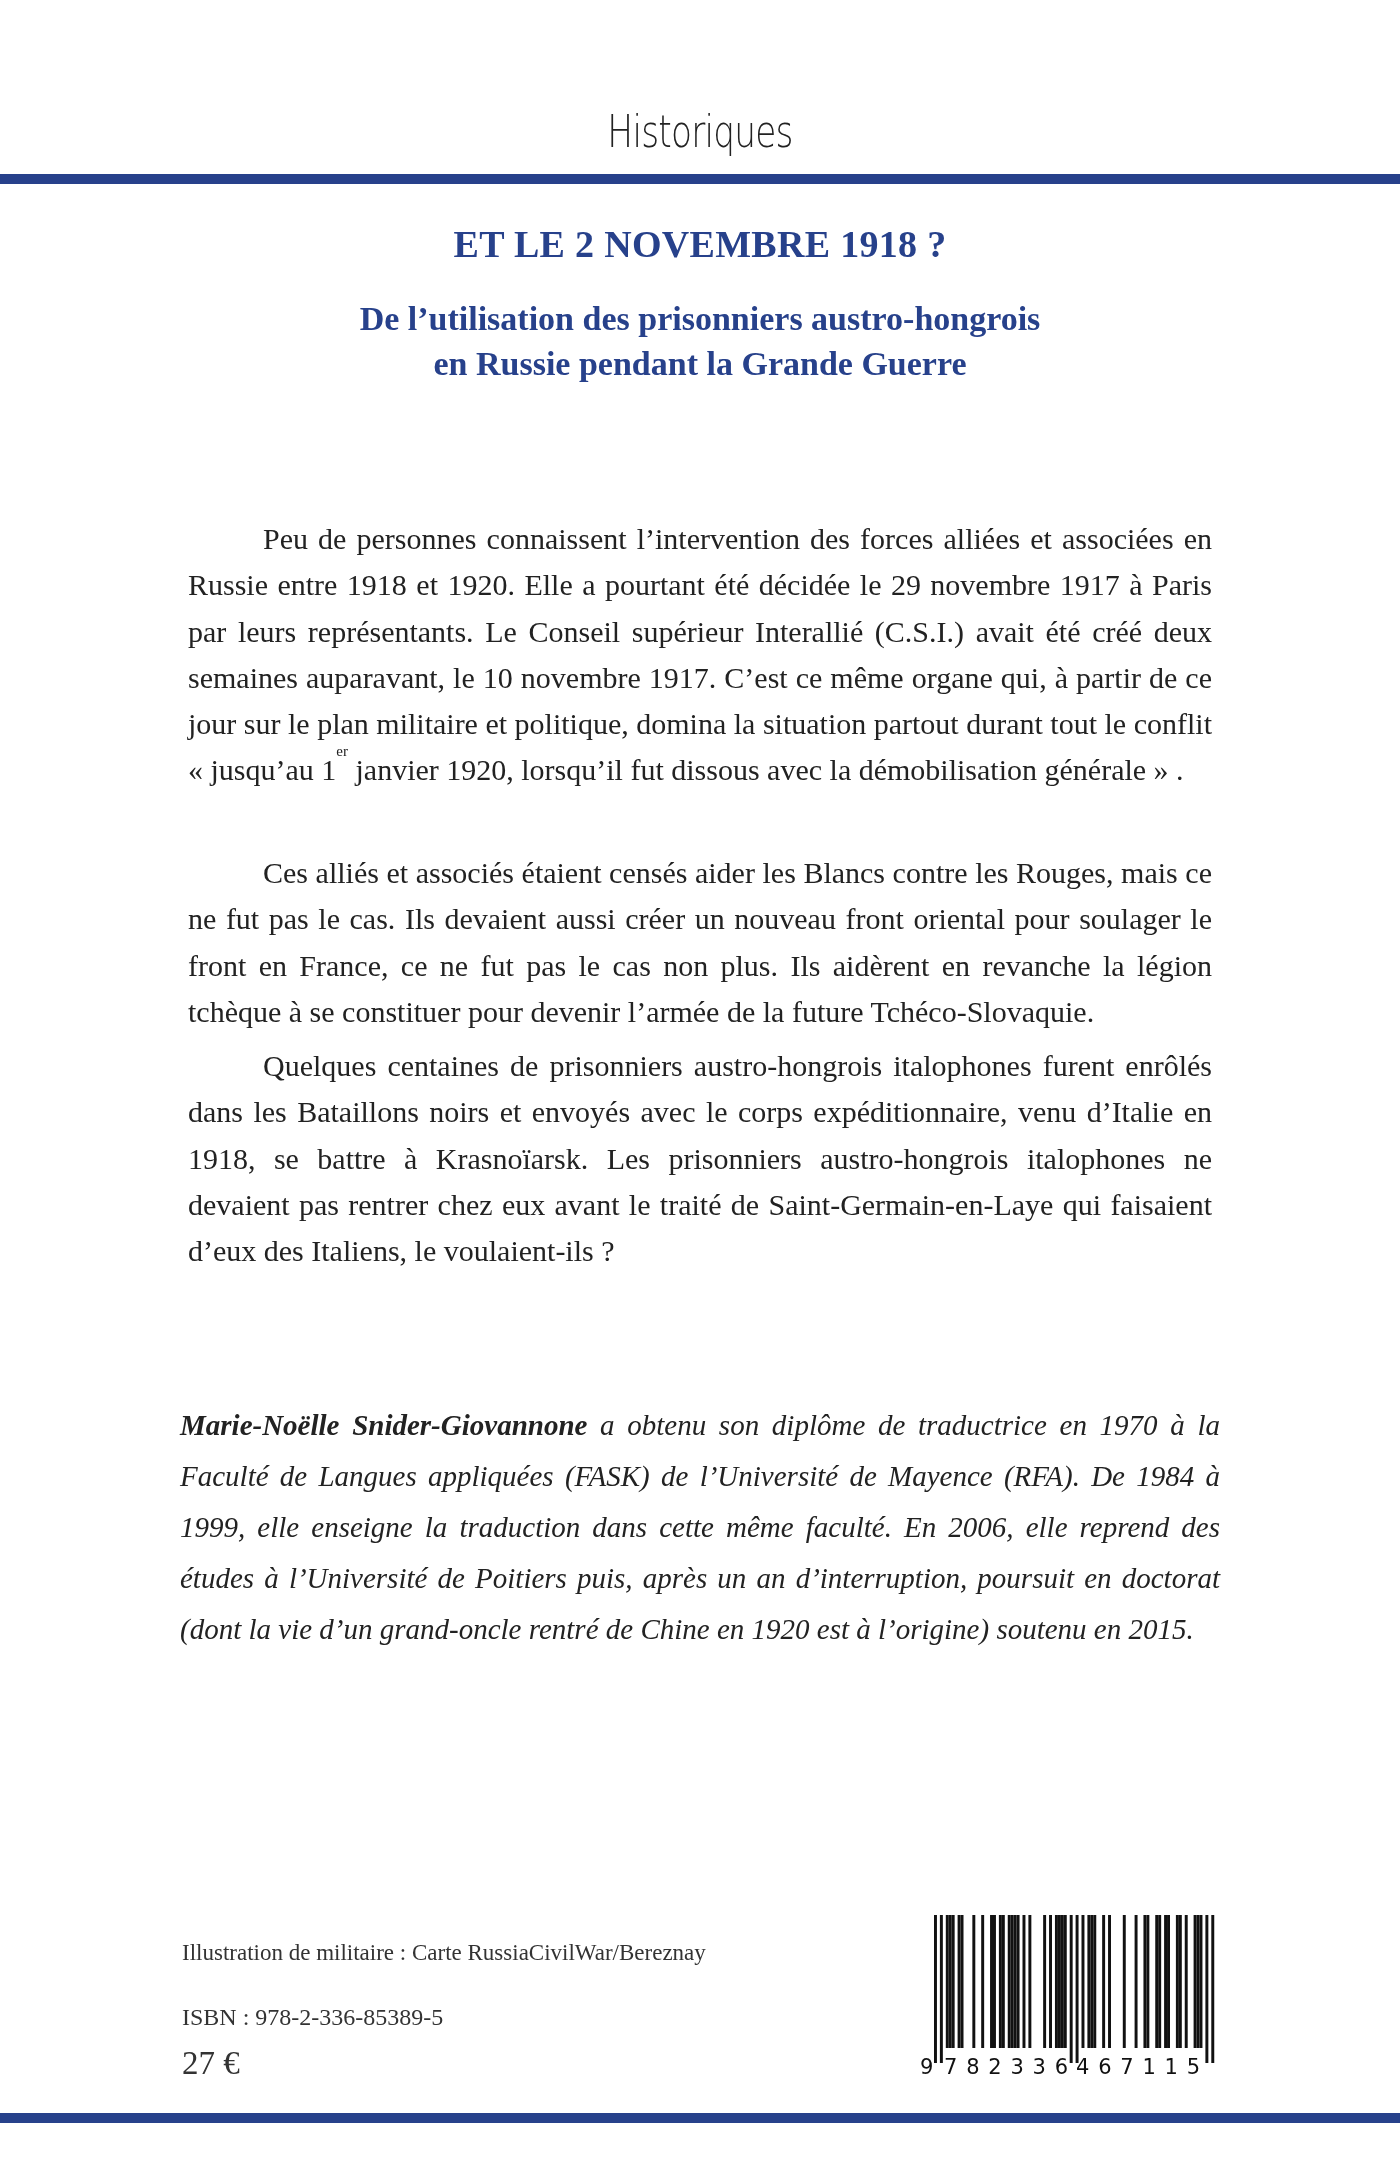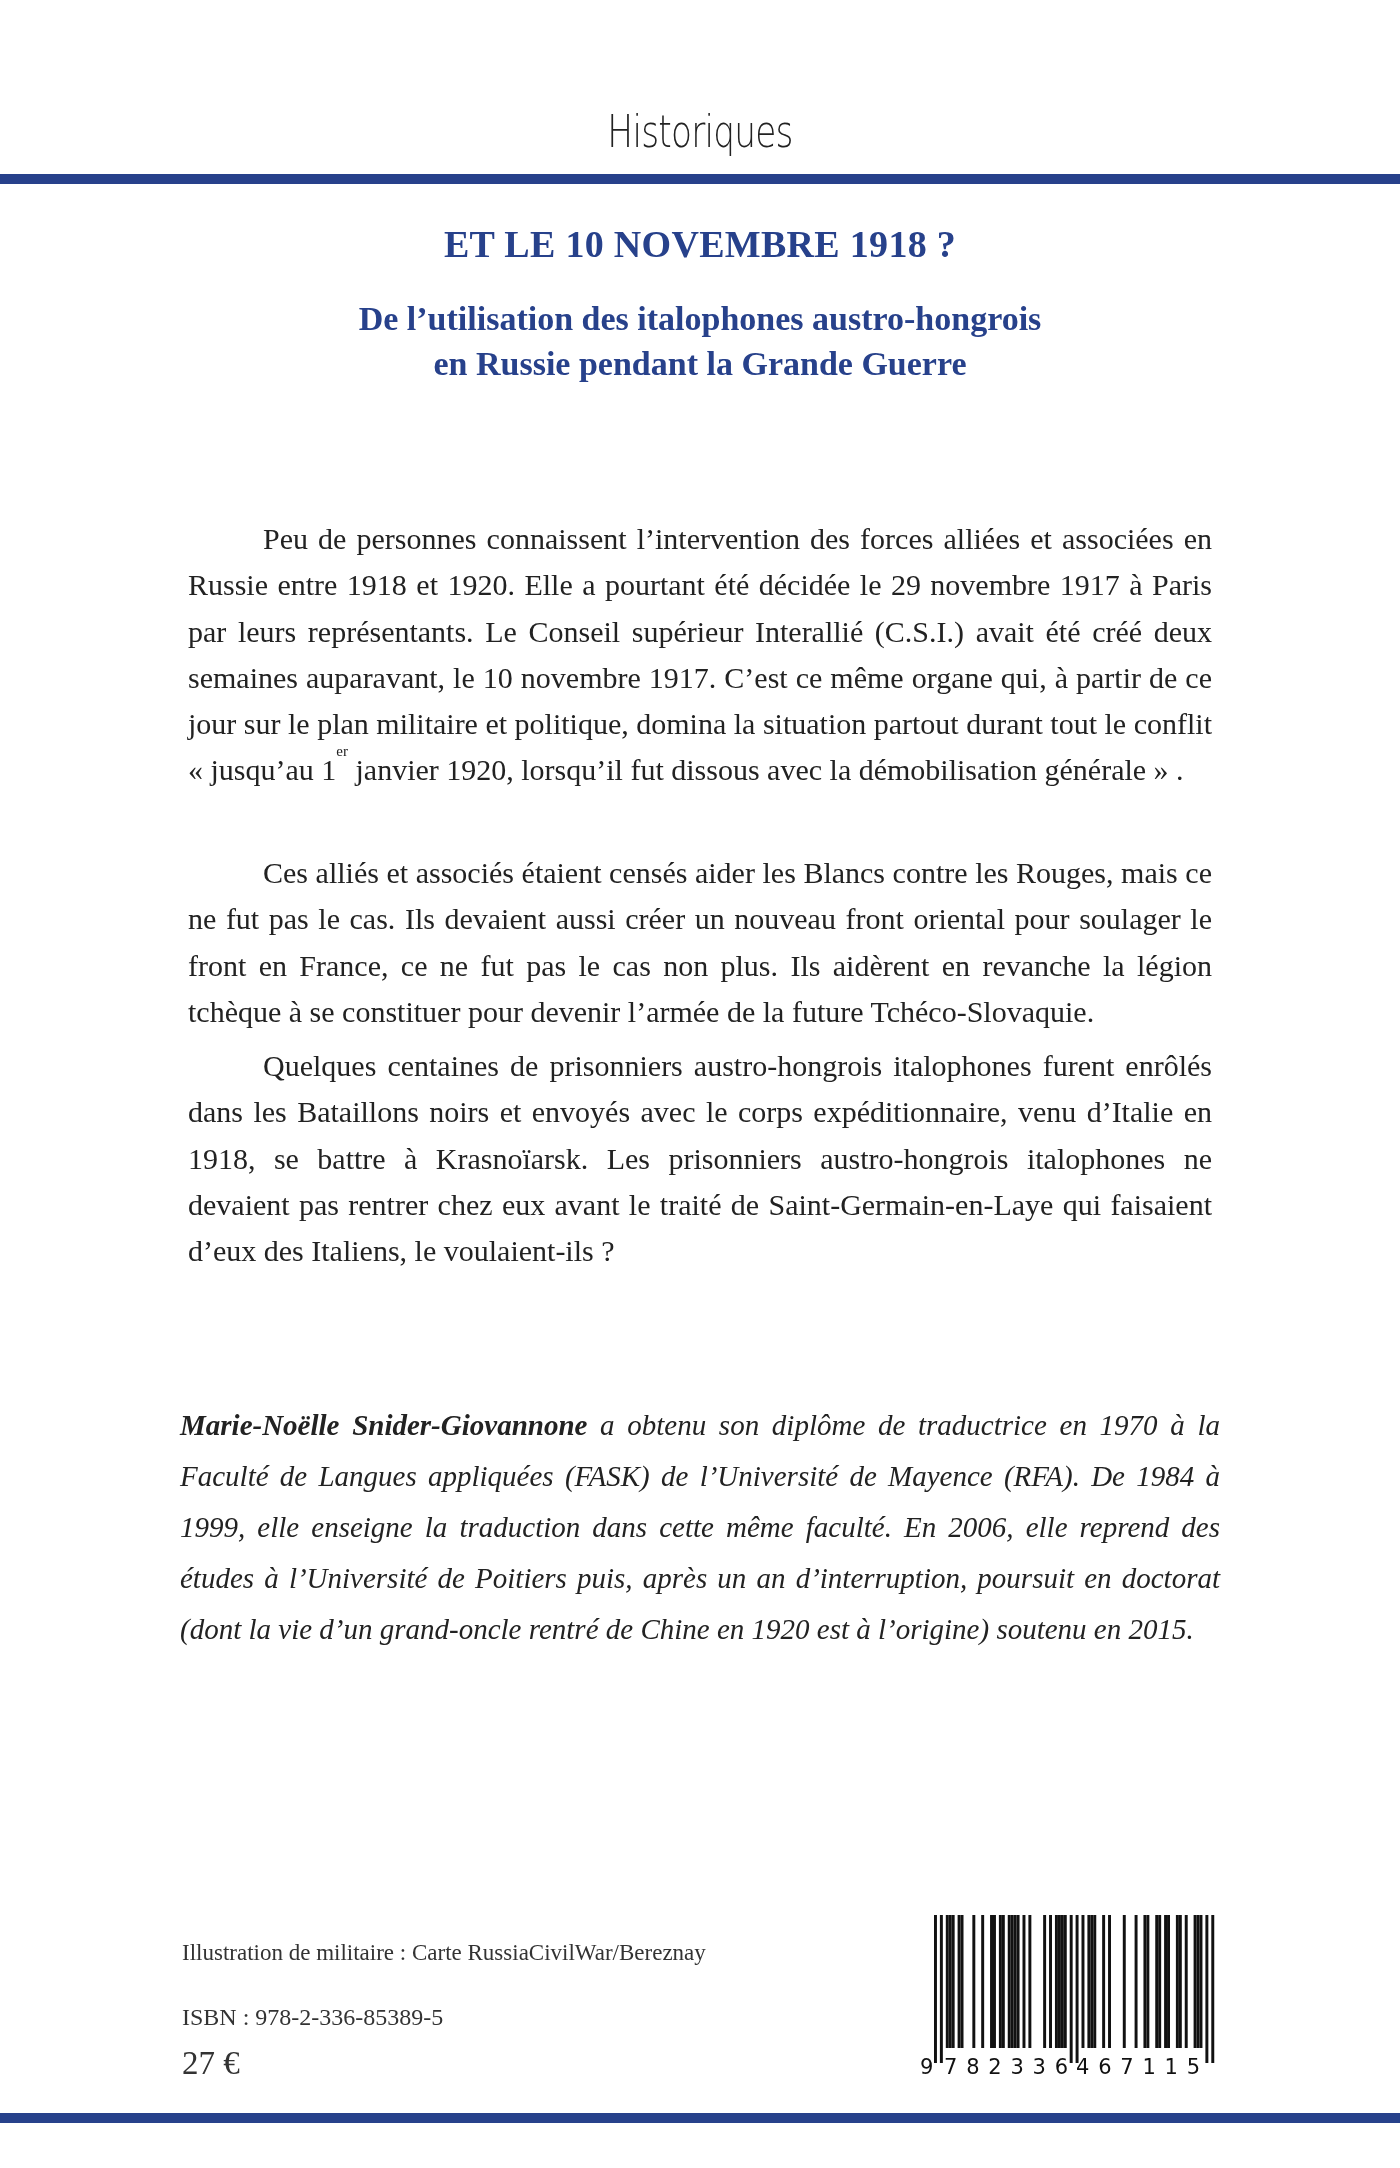--- a/index.html
+++ b/index.html
@@ -23,23 +23,23 @@
   #isbn { left:182px; top:2004px; font-size:24px; color:#333; }
   #price { left:182px; top:2045px; font-size:33px; color:#333; }
   #barcode { left:920px; top:1912px; width:300px; height:168px; }
 </style>
 </head>
 <body>
 
 <div class="abs" id="series">Historiques</div>
 <div class="abs bar" id="bar-top"></div>
 
-<div class="abs" id="title">ET LE 10 NOVEMBRE 1918 ?</div>
+<div class="abs" id="title">ET LE 2 NOVEMBRE 1918 ?</div>
 <div class="abs" id="subtitle">
-  <div>De l’utilisation des italophones austro-hongrois</div>
+  <div>De l’utilisation des prisonniers austro-hongrois</div>
   <div>en Russie pendant la Grande Guerre</div>
 </div>
 
 <div class="abs body-text" id="p1">
   <p><span>Peu de personnes connaissent l’intervention des forces alliées et associées en Russie entre 1918 et 1920. Elle a pourtant été décidée le 29 novembre 1917 à Paris par leurs représentants. Le Conseil supérieur Interallié (C.S.I.) avait été créé deux semaines auparavant, le 10 novembre 1917. C’est ce même organe qui, à partir de ce jour sur le plan militaire et politique, domina la situation partout durant tout le conflit « jusqu’au 1</span><sup>er</sup><span> janvier 1920, lorsqu’il fut dissous avec la démobilisation générale » .</span></p>
 </div>
 <div class="abs body-text" id="p2">
   <p>Ces alliés et associés étaient censés aider les Blancs contre les Rouges, mais ce ne fut pas le cas. Ils devaient aussi créer un nouveau front oriental pour soulager le front en France, ce ne fut pas le cas non plus. Ils aidèrent en revanche la légion tchèque à se constituer pour devenir l’armée de la future Tchéco-Slovaquie.</p>
 </div>
 <div class="abs body-text" id="p3">

